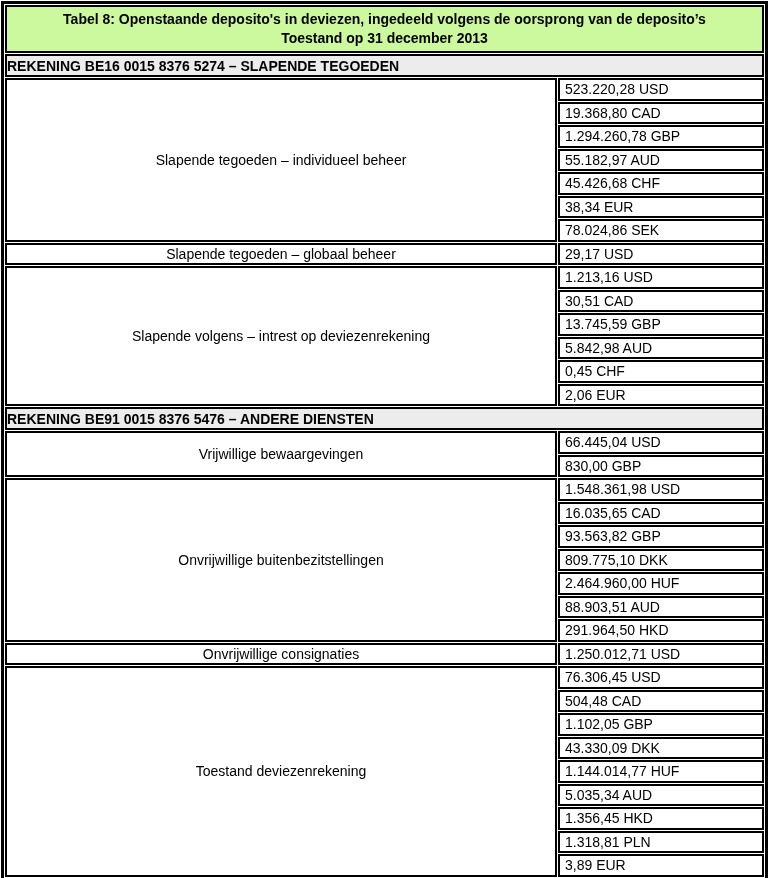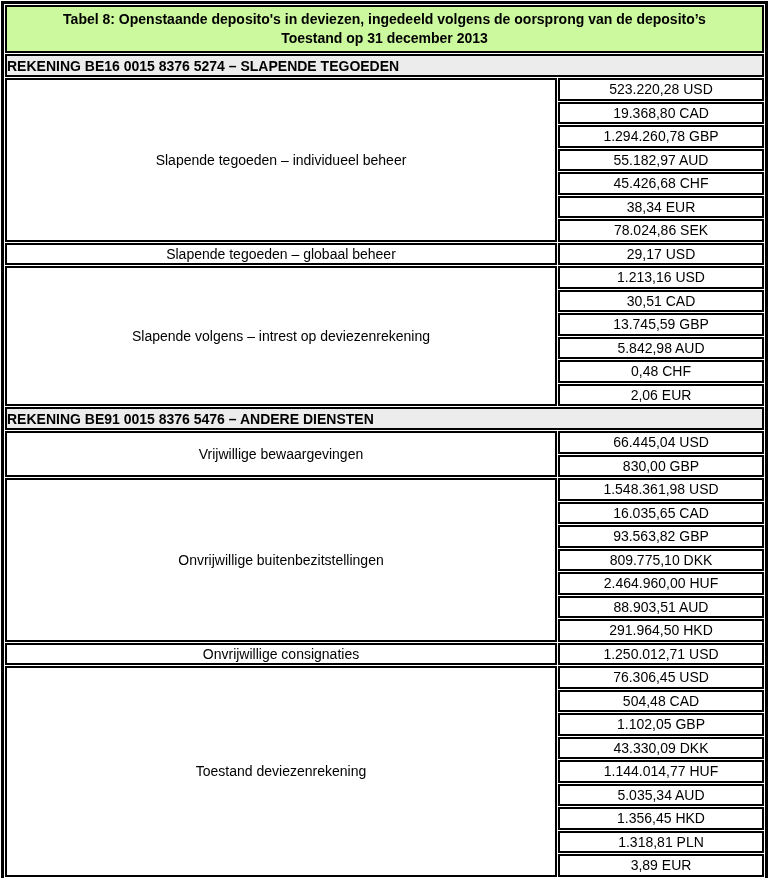--- a/index.html
+++ b/index.html
@@ -44,21 +44,21 @@
     font-weight: bold;
     height: 19px;
     vertical-align: middle;
   }
   td.label-cell {
     text-align: center;
     vertical-align: middle;
     padding: 0 4px;
   }
   td.amount-cell {
-    text-align: center;
+    text-align: left;
     vertical-align: middle;
     padding: 0 5px;
     height: 18.5px;
   }
 </style>
 </head>
 <body>
 
 <div class="page">
   <table class="deposits">
@@ -109,21 +109,21 @@
         <tr>
           <td class="amount-cell">30,51 CAD</td>
         </tr>
         <tr>
           <td class="amount-cell">13.745,59 GBP</td>
         </tr>
         <tr>
           <td class="amount-cell">5.842,98 AUD</td>
         </tr>
         <tr>
-          <td class="amount-cell">0,48 CHF</td>
+          <td class="amount-cell">0,45 CHF</td>
         </tr>
         <tr>
           <td class="amount-cell">2,06 EUR</td>
         </tr>
         <tr>
           <td colspan="2" class="section-cell">REKENING BE91 0015 8376 5476 – ANDERE DIENSTEN</td>
         </tr>
         <tr>
           <td class="label-cell" rowspan="2">Vrijwillige bewaargevingen</td>
           <td class="amount-cell">66.445,04 USD</td>

